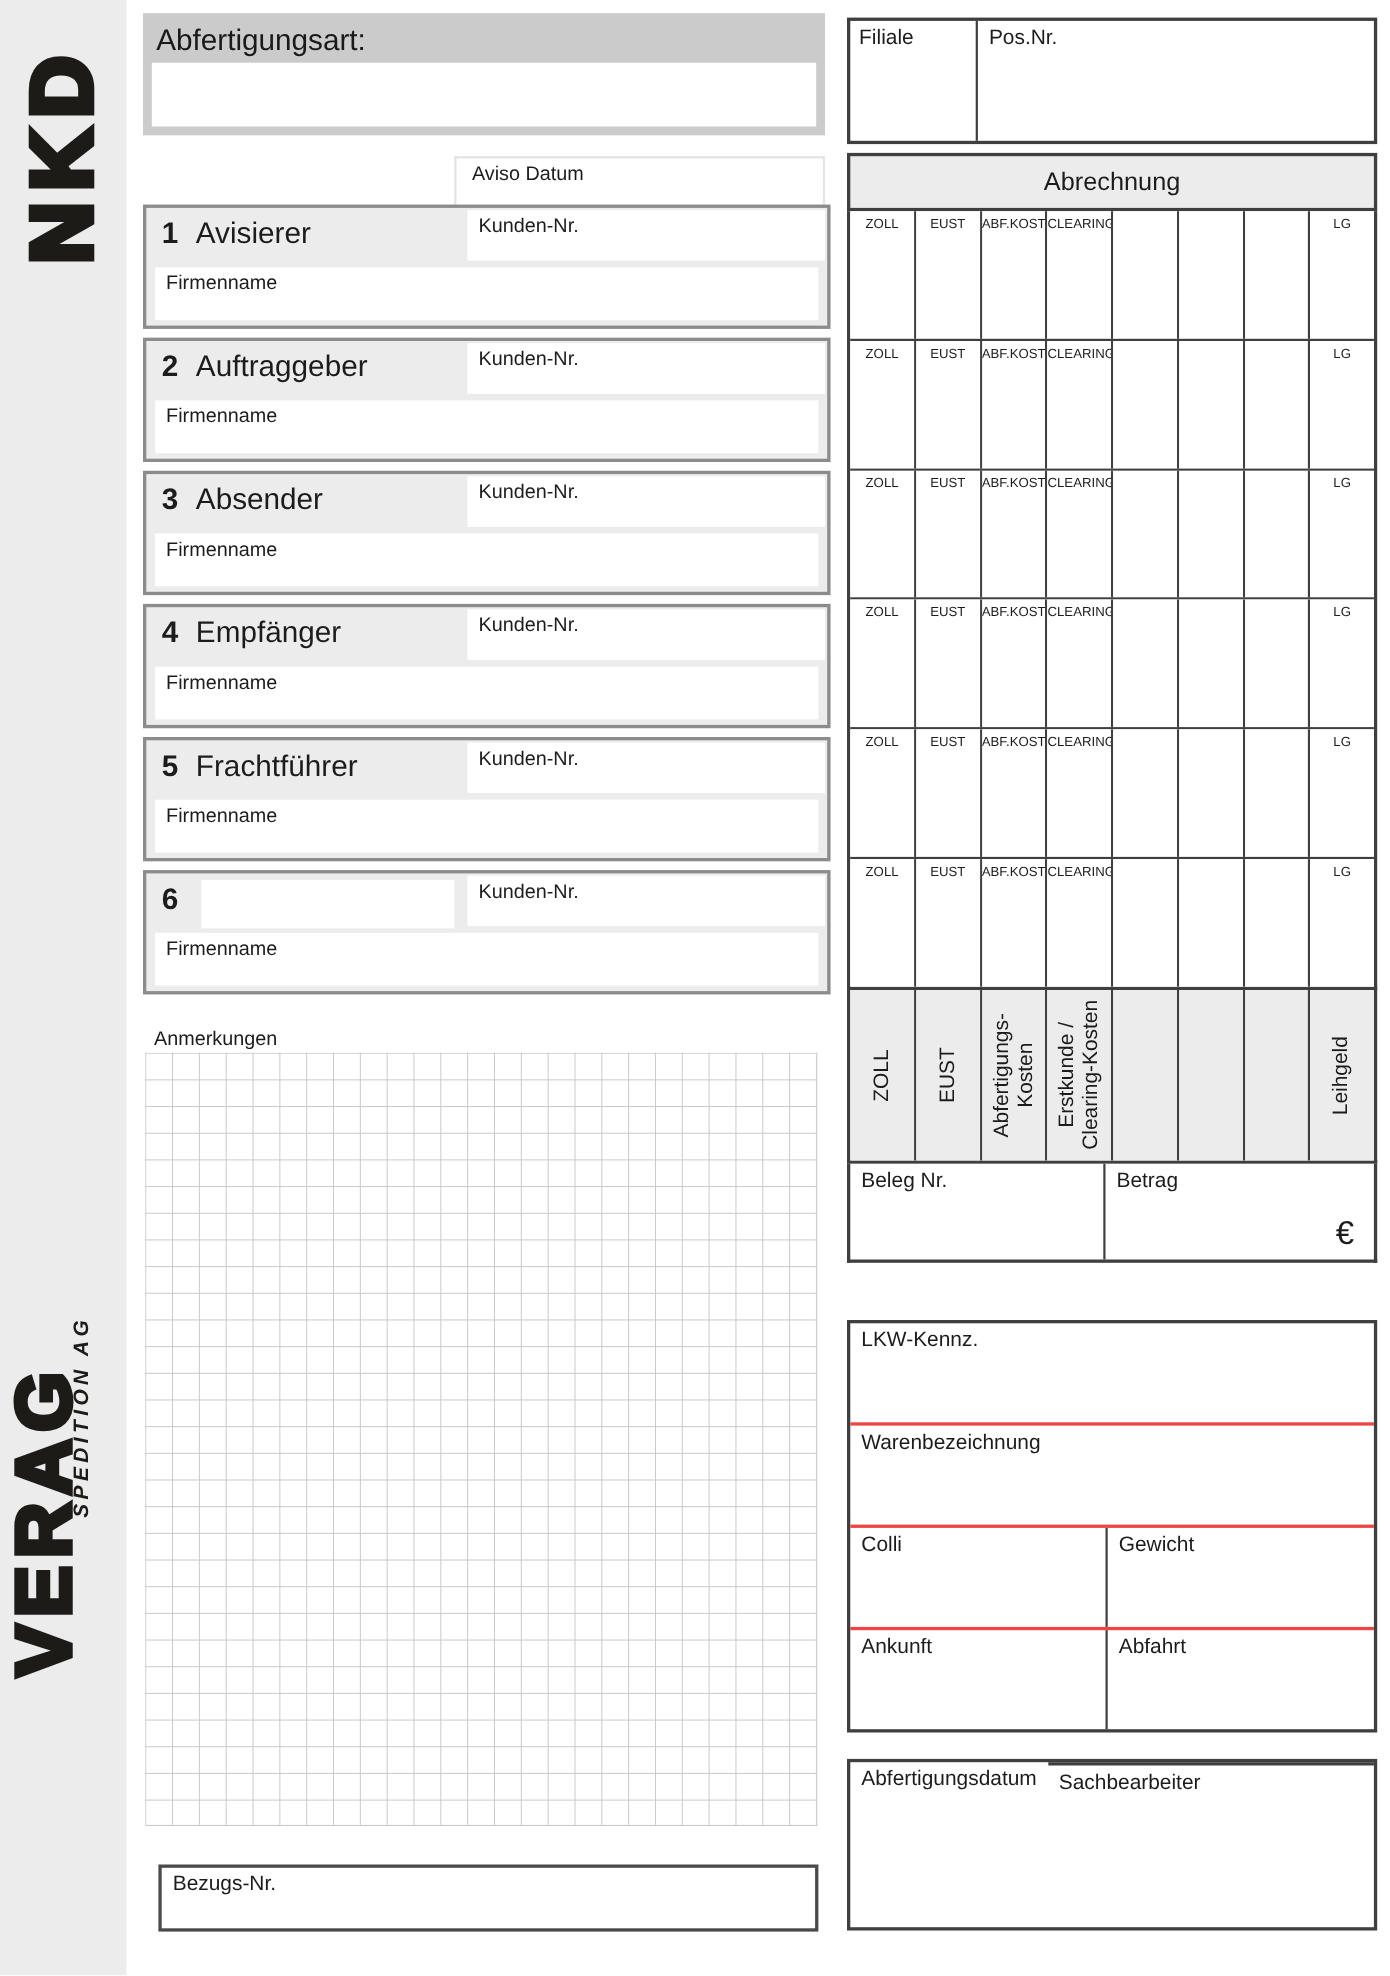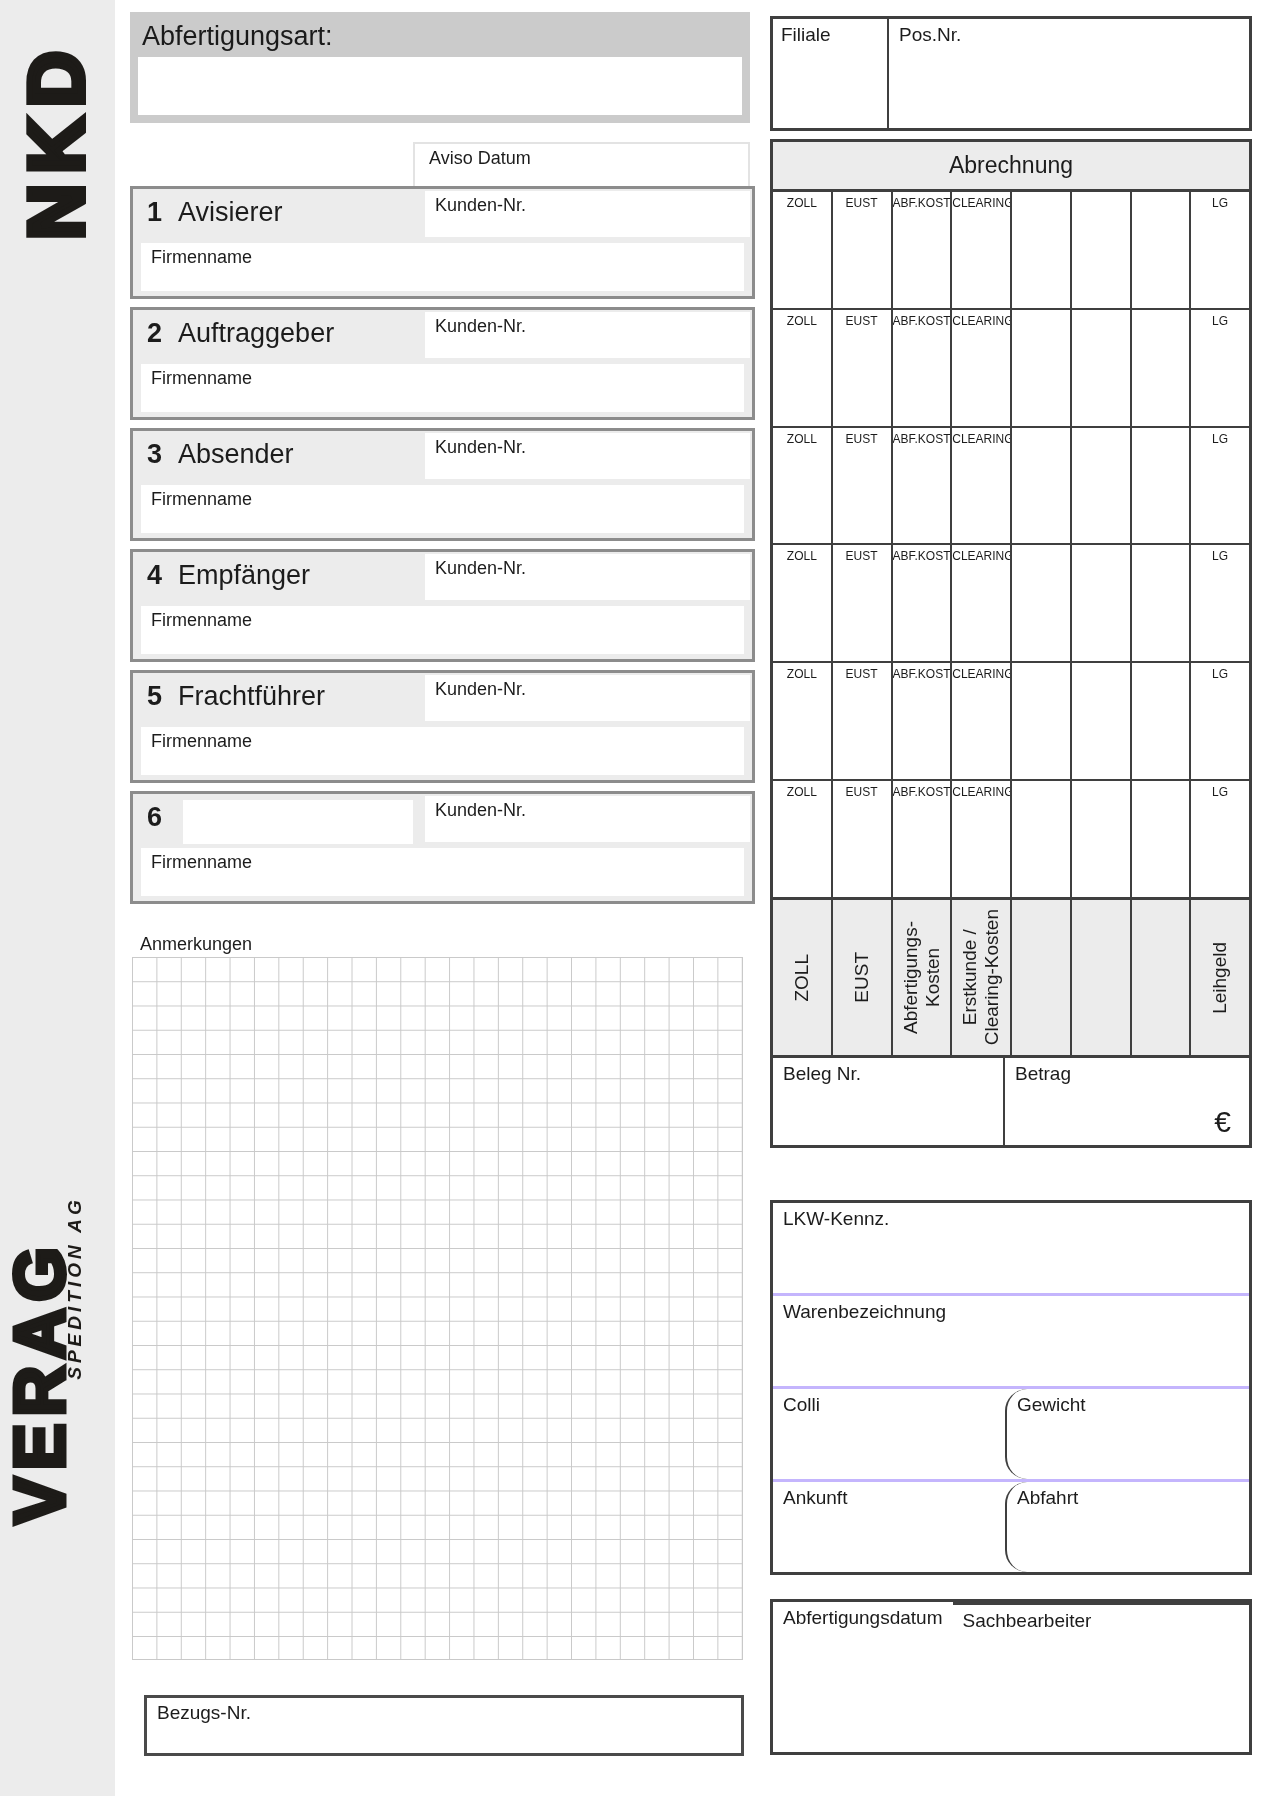--- a/index.html
+++ b/index.html
@@ -63,24 +63,24 @@
   .sec-free { position:absolute; left:50px; top:6px; width:230px; height:44px; background:#fff; }
 
   
   .anmerk-label { position:absolute; left:140px; top:934px; font-size:18px; }
   .anmerk-grid { position:absolute; left:132px; top:957px; width:611px; height:703px;
     background-image:linear-gradient(to right,#c9c9c9 1px,transparent 1px),linear-gradient(to bottom,#c9c9c9 1px,transparent 1px);
     background-size:24.4px 24.25px; border-right:1px solid #c9c9c9; border-bottom:1px solid #c9c9c9; }
 
   
   .lkw-box { position:absolute; left:770px; top:1200px; width:482px; height:375px; border:3px solid #3f3f3f; background:#fff; display:flex; flex-direction:column; }
-  .lkw-row { flex:1; border-top:3px solid #c4b5fd; display:flex; }
+  .lkw-row { flex:1; border-top:3px solid #ef4444; display:flex; }
   .lkw-row:first-child { border-top:none; }
   .lkw-cell { flex:1; padding:5px 10px; font-size:19px; }
-  .lkw-cell + .lkw-cell { border-left:2px solid #3f3f3f;border-radius:22px; }
+  .lkw-cell + .lkw-cell { border-left:2px solid #3f3f3f; }
   .lkw-cell.half { flex:none; width:232px; }
 
   
   .proc-box { position:absolute; left:770px; top:1599px; width:482px; height:156px; border:3px solid #3f3f3f; background:#fff; display:flex; flex-direction:row; }
   .proc-row1 { height:56px; padding:5px 10px; font-size:19px; }
   .proc-row2 { flex:1; border-top:3px solid #3f3f3f; padding:5px 10px; font-size:19px; }
 
   
   .bezugs-box { position:absolute; left:144px; top:1695px; width:600px; height:61px; border:3px solid #4a4a4a; background:#fff; padding:4px 10px; font-size:19px; }
 </style>

